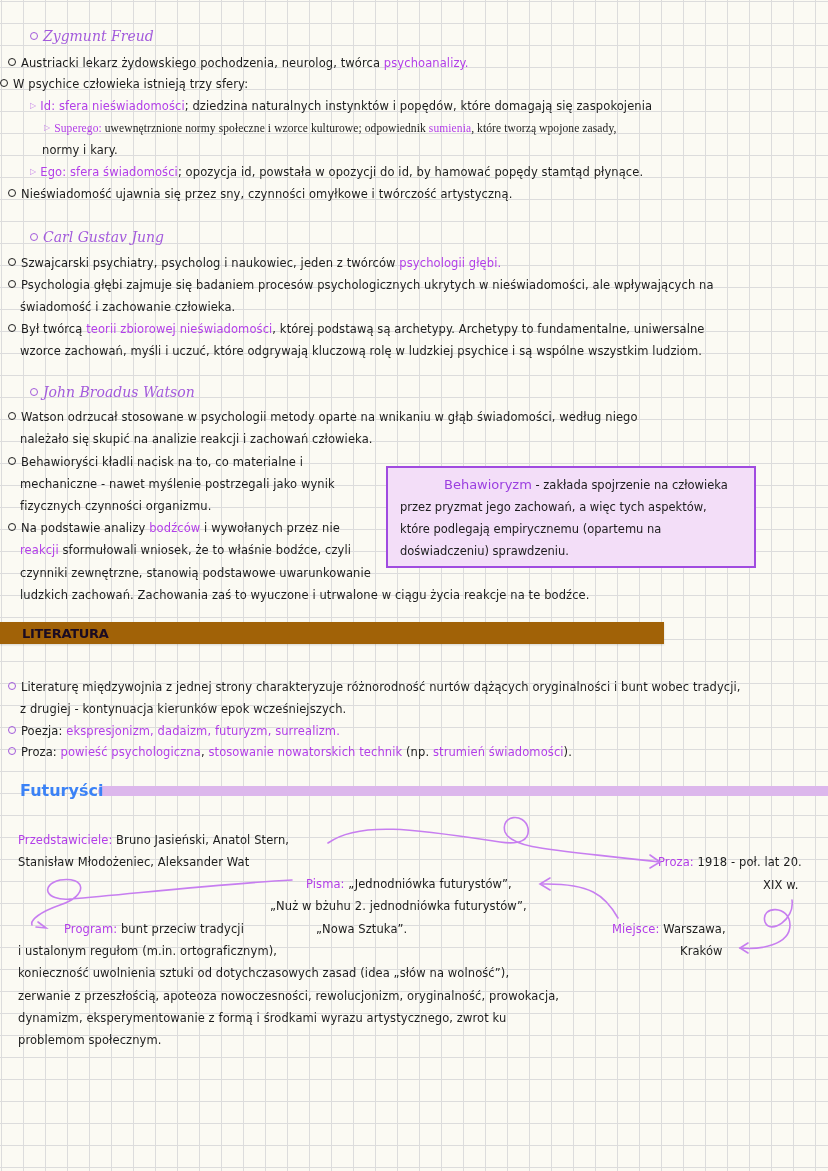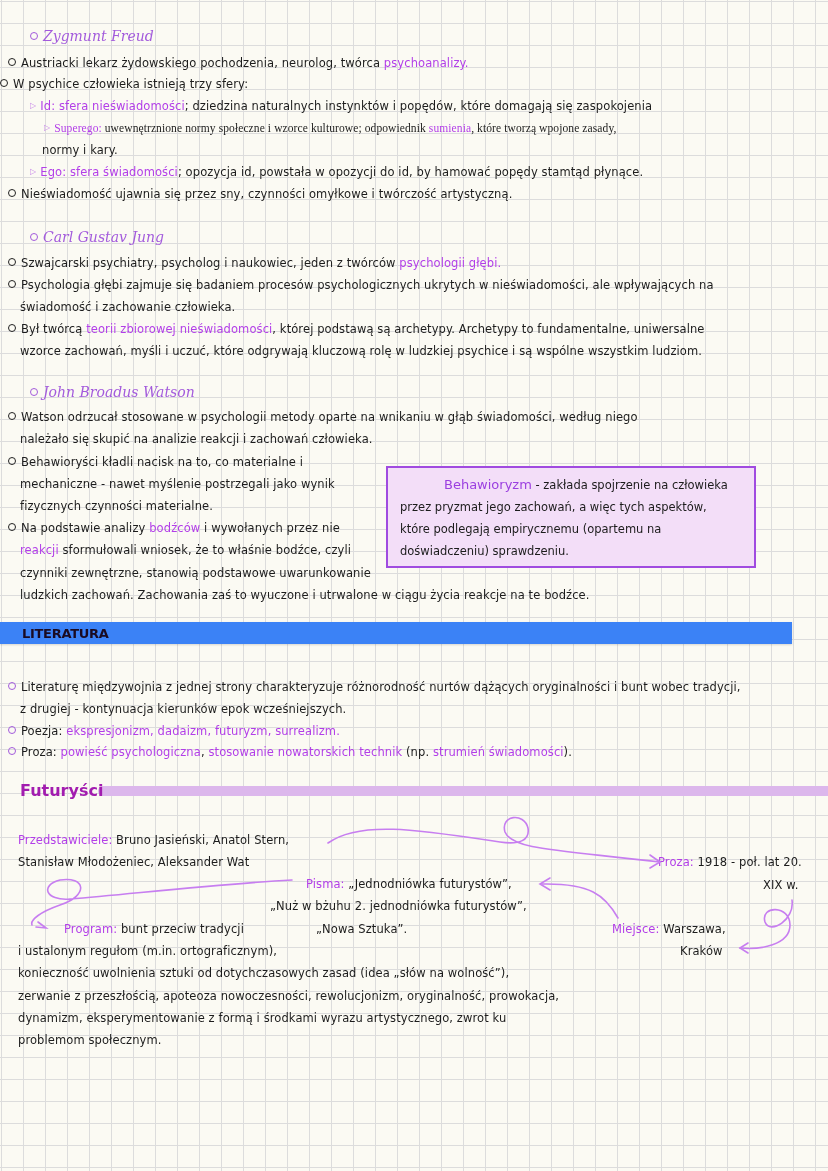--- a/index.html
+++ b/index.html
@@ -16,30 +16,30 @@
   }
   .abs { position:absolute; white-space:nowrap; }
   .line { font-size:11.5px; line-height:14px; letter-spacing:0.1px; }
   .heading { font-family:"DejaVu Serif", serif; font-size:14px; color:#a35bdc; font-style:italic; }
   .pur { color:#b23ee8;margin-top:15px; }
   .pur2 { color:#9b3fe0; }
   .bullet { display:inline-block; width:6px; height:6px; border:1.3px solid #222; border-radius:50%; margin-right:5px; vertical-align:1px; }
   .bullet.p { border-color:#a35bdc; }
   .tri { color:#c98ae8; font-size:8px; margin-right:4px; vertical-align:2px; }
   .lit-bar {
-    position:absolute; left:0; top:622px; width:792px; height:22px;
-    background:#3b82f6;
+    position:absolute; left:0; top:622px; width:664px; height:22px;
+    background:#a16207;
     box-shadow:0 1px 2px rgba(0,0,0,0.15);
   }
   .lit-bar span { position:absolute; left:22px; top:4px; font-weight:bold; font-size:13px; color:#1a0b22; letter-spacing:-0.3px; }
   .fut-bar {
     position:absolute; left:98px; top:786px; width:730px; height:10px;
     background:#dcb7ec; border-radius:5px 0 0 5px;
   }
-  .fut-title { font-size:16px; color:#a21caf; font-weight:bold; }
+  .fut-title { font-size:16px; color:#3b82f6; font-weight:bold; }
   .def-box {
     position:absolute; left:386px; top:466px; width:370px; height:102px;
     border:2px solid #a04be0; background:#f3def8; box-sizing:border-box;
   }
   .def-box .txt { position:absolute; left:12px; font-size:11.5px; line-height:14px; white-space:nowrap; }
   svg.arrows { position:absolute; left:0; top:0; pointer-events:none; }
 </style>
 </head>
 <body>
 
@@ -85,21 +85,21 @@
   <span class="bullet p"></span><span>John Broadus Watson</span>
 </div>
 <div class="abs line" style="left:8px;top:410px;">
   <span class="bullet"></span><span>Watson odrzucał stosowane w psychologii metody oparte na wnikaniu w głąb świadomości, według niego</span>
 </div>
 <div class="abs line" style="left:20px;top:432px;">należało się skupić na analizie reakcji i zachowań człowieka.</div>
 <div class="abs line" style="left:8px;top:455px;">
   <span class="bullet"></span><span>Behawioryści kładli nacisk na to, co materialne i</span>
 </div>
 <div class="abs line" style="left:20px;top:477px;">mechaniczne - nawet myślenie postrzegali jako wynik</div>
-<div class="abs line" style="left:20px;top:499px;">fizycznych czynności materialne.</div>
+<div class="abs line" style="left:20px;top:499px;">fizycznych czynności organizmu.</div>
 <div class="abs line" style="left:8px;top:521px;">
   <span class="bullet"></span><span>Na podstawie analizy </span><span class="pur">bodźców</span><span> i wywołanych przez nie</span>
 </div>
 <div class="abs line" style="left:20px;top:543px;text-align:right;">
   <span class="pur">reakcji</span><span> sformułowali wniosek, że to właśnie bodźce, czyli</span>
 </div>
 <div class="abs line" style="left:20px;top:566px;">czynniki zewnętrzne, stanowią podstawowe uwarunkowanie</div>
 <div class="abs line" style="left:20px;top:588px;">ludzkich zachowań. Zachowania zaś to wyuczone i utrwalone w ciągu życia reakcje na te bodźce.</div>
 
 <div class="def-box">

